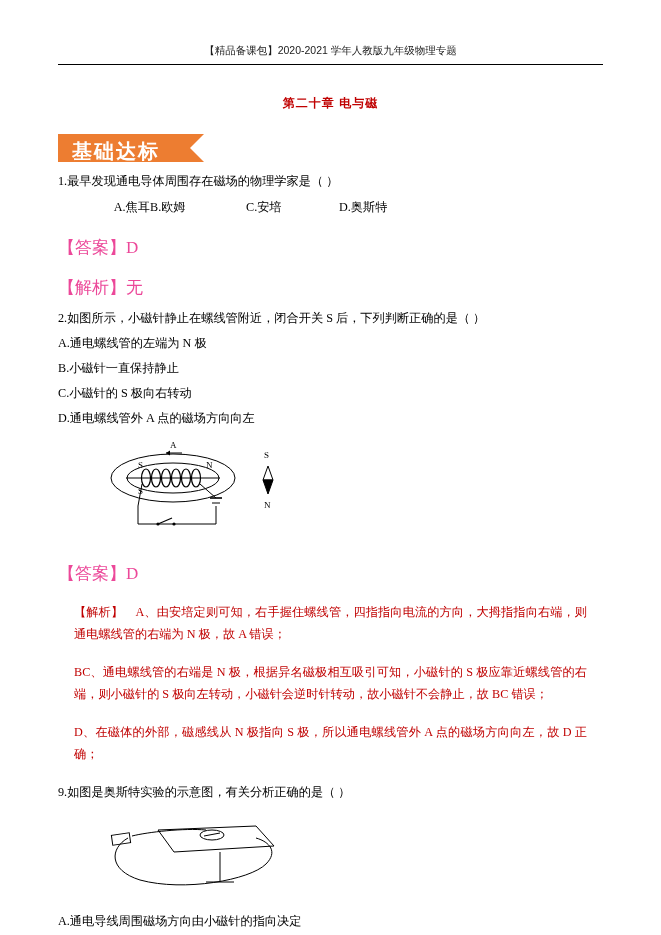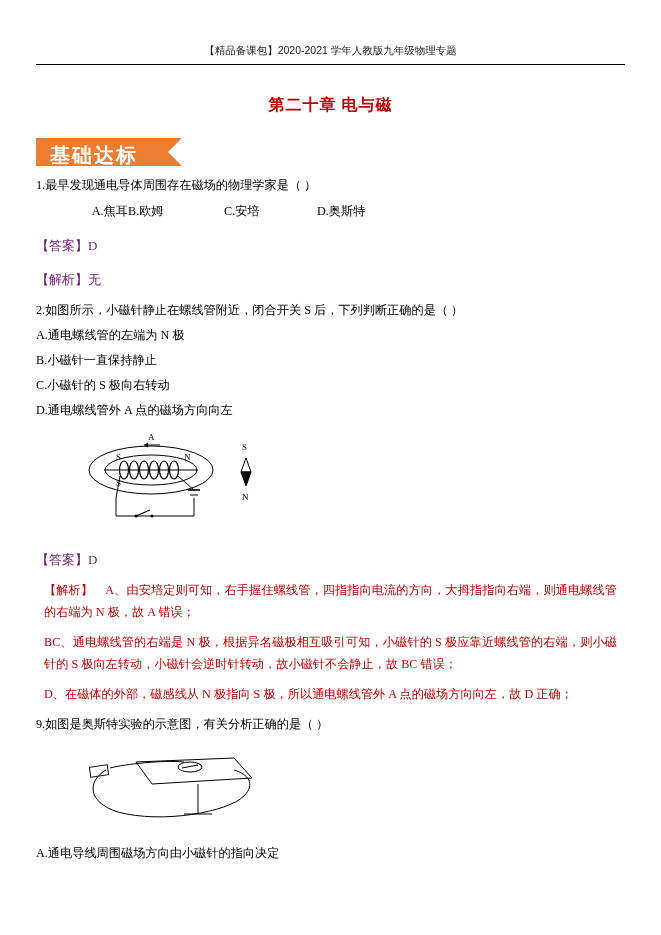--- a/index.html
+++ b/index.html
@@ -13,42 +13,42 @@
     font-family: "Liberation Serif", serif;
     color: #000000;
     position: relative;
     overflow: hidden;
   }
   .page {
     position: relative;
     width: 661px;
     height: 908px;
     box-sizing: border-box;
-    padding: 0 36px;
+    padding: 0 58px;
   }
   .header-line {
     text-align: center;
     font-family: "Liberation Sans", sans-serif;
     font-size: 10.5px;
     color: #1a1a1a;
     padding-top: 44px;
     letter-spacing: 0px;
   }
   .hr {
     border-top: 1px solid #000;
     margin-top: 6px;
     margin-bottom: 0;
     height: 0;
   }
   .chapter-title {
     text-align: center;
     color: #c00000;
     font-weight: bold;
-    font-size: 16px;
-    font-family: Liberation Serif, serif;
+    font-size: 12px;
+    font-family: Liberation Sans, sans-serif;
     margin-top: 30px;
     letter-spacing: 1px;
   }
   .section-title {
     text-align: center;
     color: #c00000;
     font-weight: bold;
     font-size: 12.5px;
     font-family: "Liberation Sans", sans-serif;
     margin-top: 13px;
@@ -105,34 +105,34 @@
   }
   .op1 { width: 92px; text-align: right; }
   .op2 { width: 96px; }
   .op3 { width: 93px; }
   .sub-line {
     font-size: 12.2px;
     line-height: 23px;
     margin-top: 2px;
   }
   .answer {
-    font-size: 13px;
-    line-height: 22px;
-    color: #701a75;
-    margin-top: 12px;
+    font-size: 17px;
+    line-height: 22px;
+    color: #ec4899;
+    margin-top: 18px;
   }
   .analysis {
     font-size: 12.2px;
     line-height: 22px;
     color: #c00000;
     margin-top: 4px;
     text-align: justify;
   }
   .analysis p {
-    margin: 8px;
+    margin: 16px;
     line-height: 22px;
   }
   .fig1 {
     margin-top: 6px;
     margin-left: 40px;
   }
   .fig2 {
     margin-top: 4px;
     margin-left: 30px;
   }

